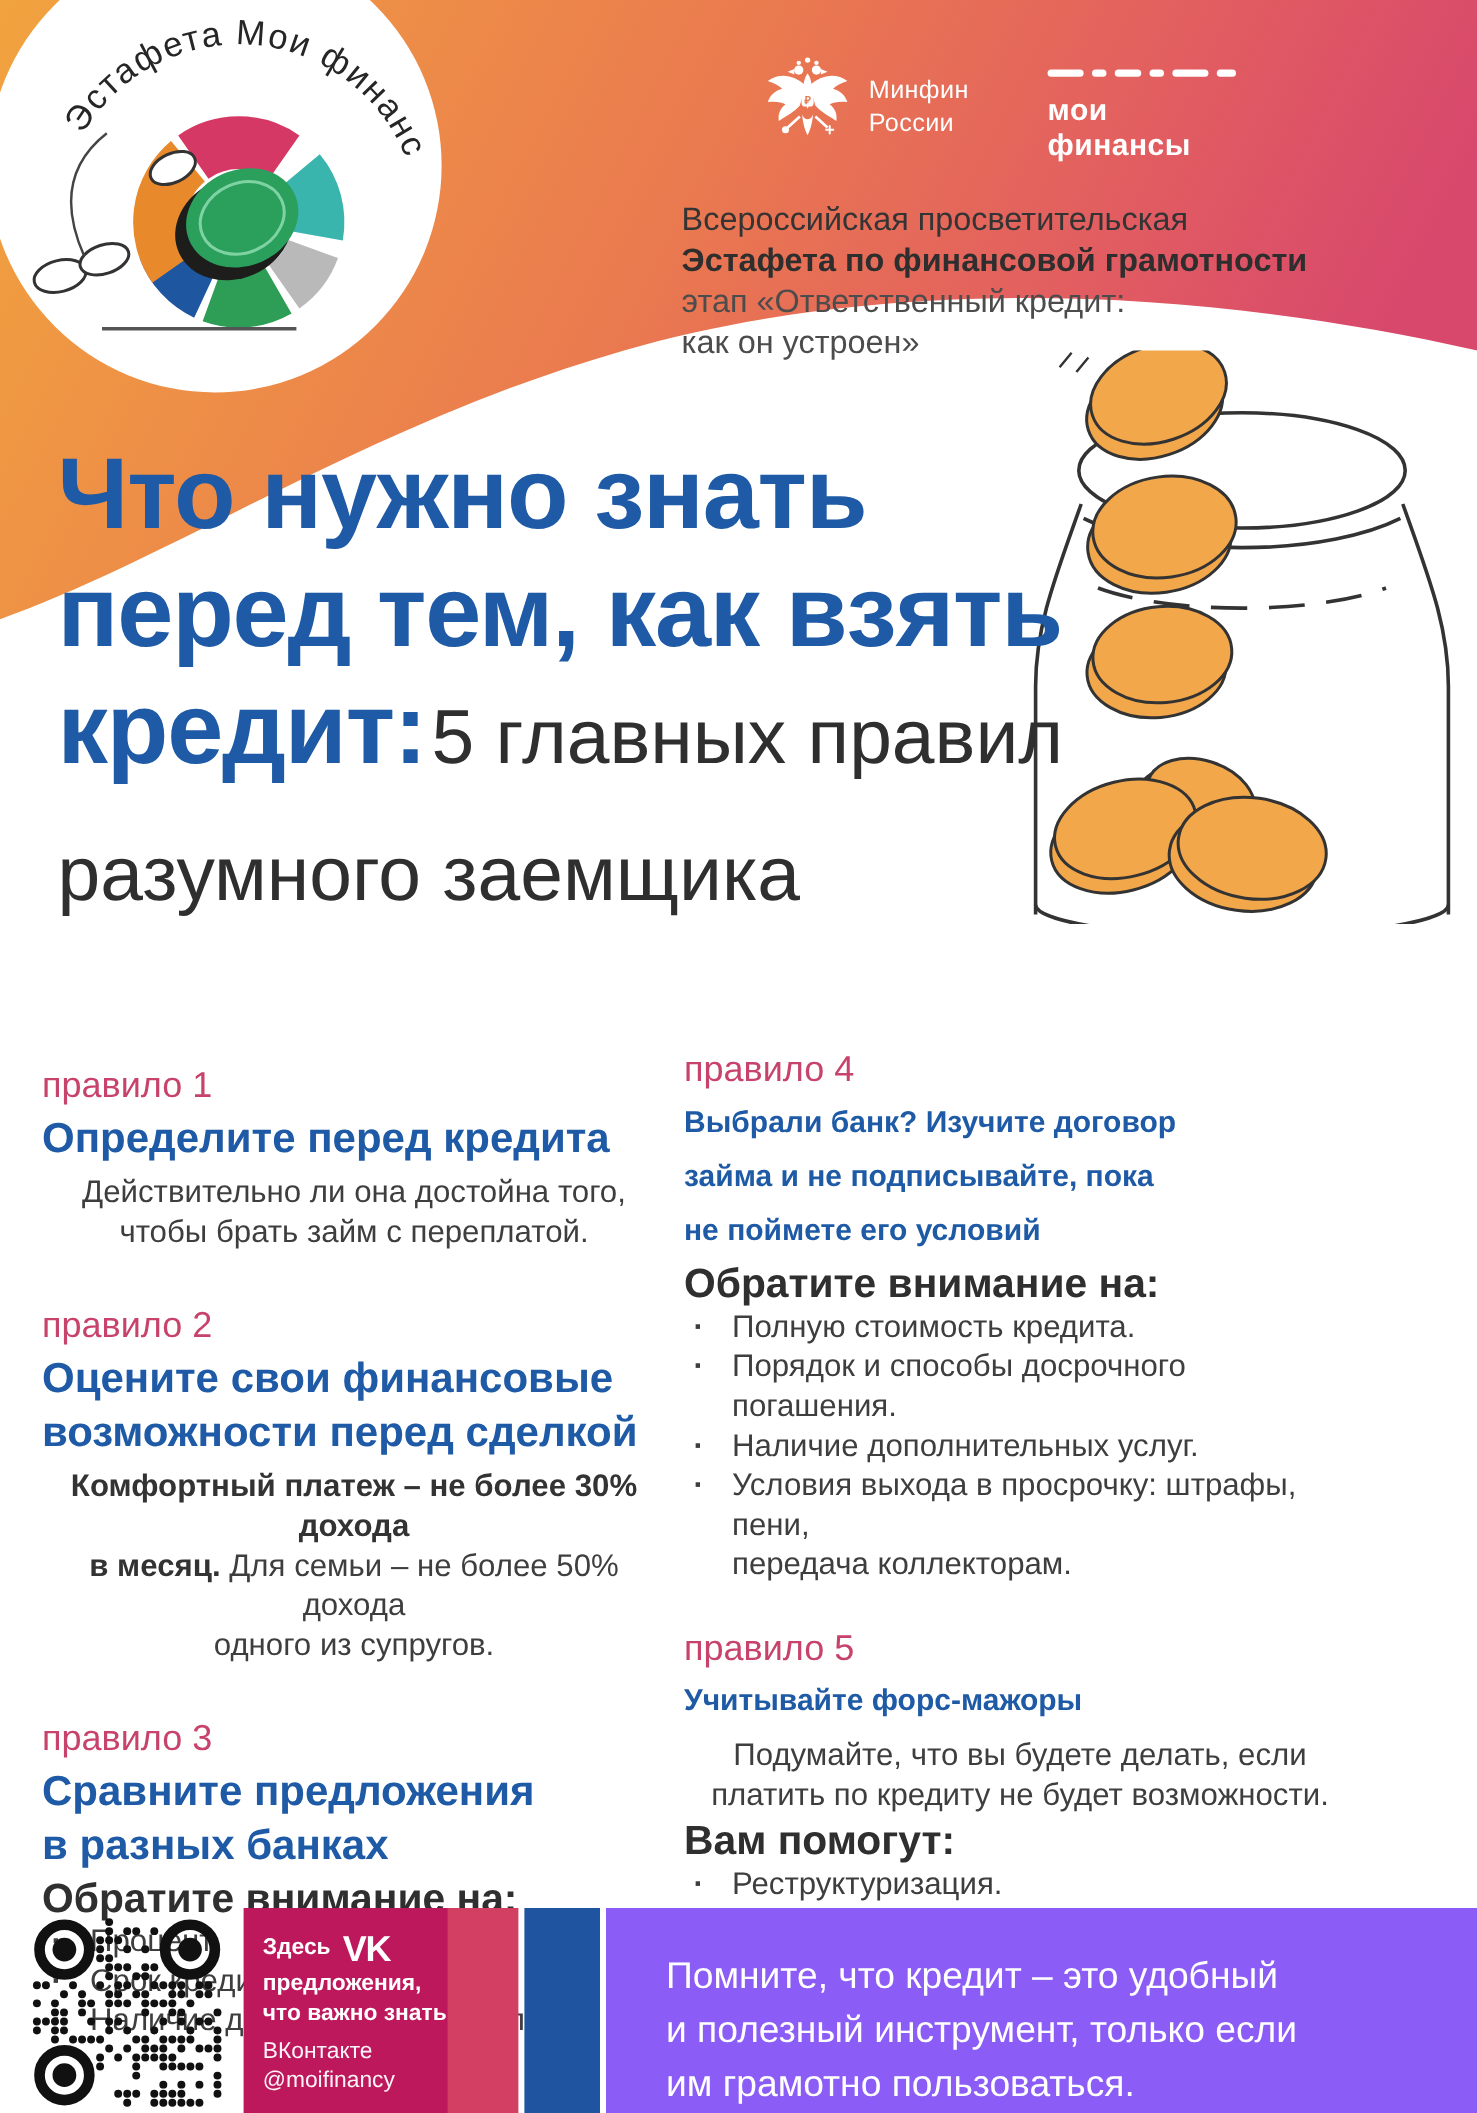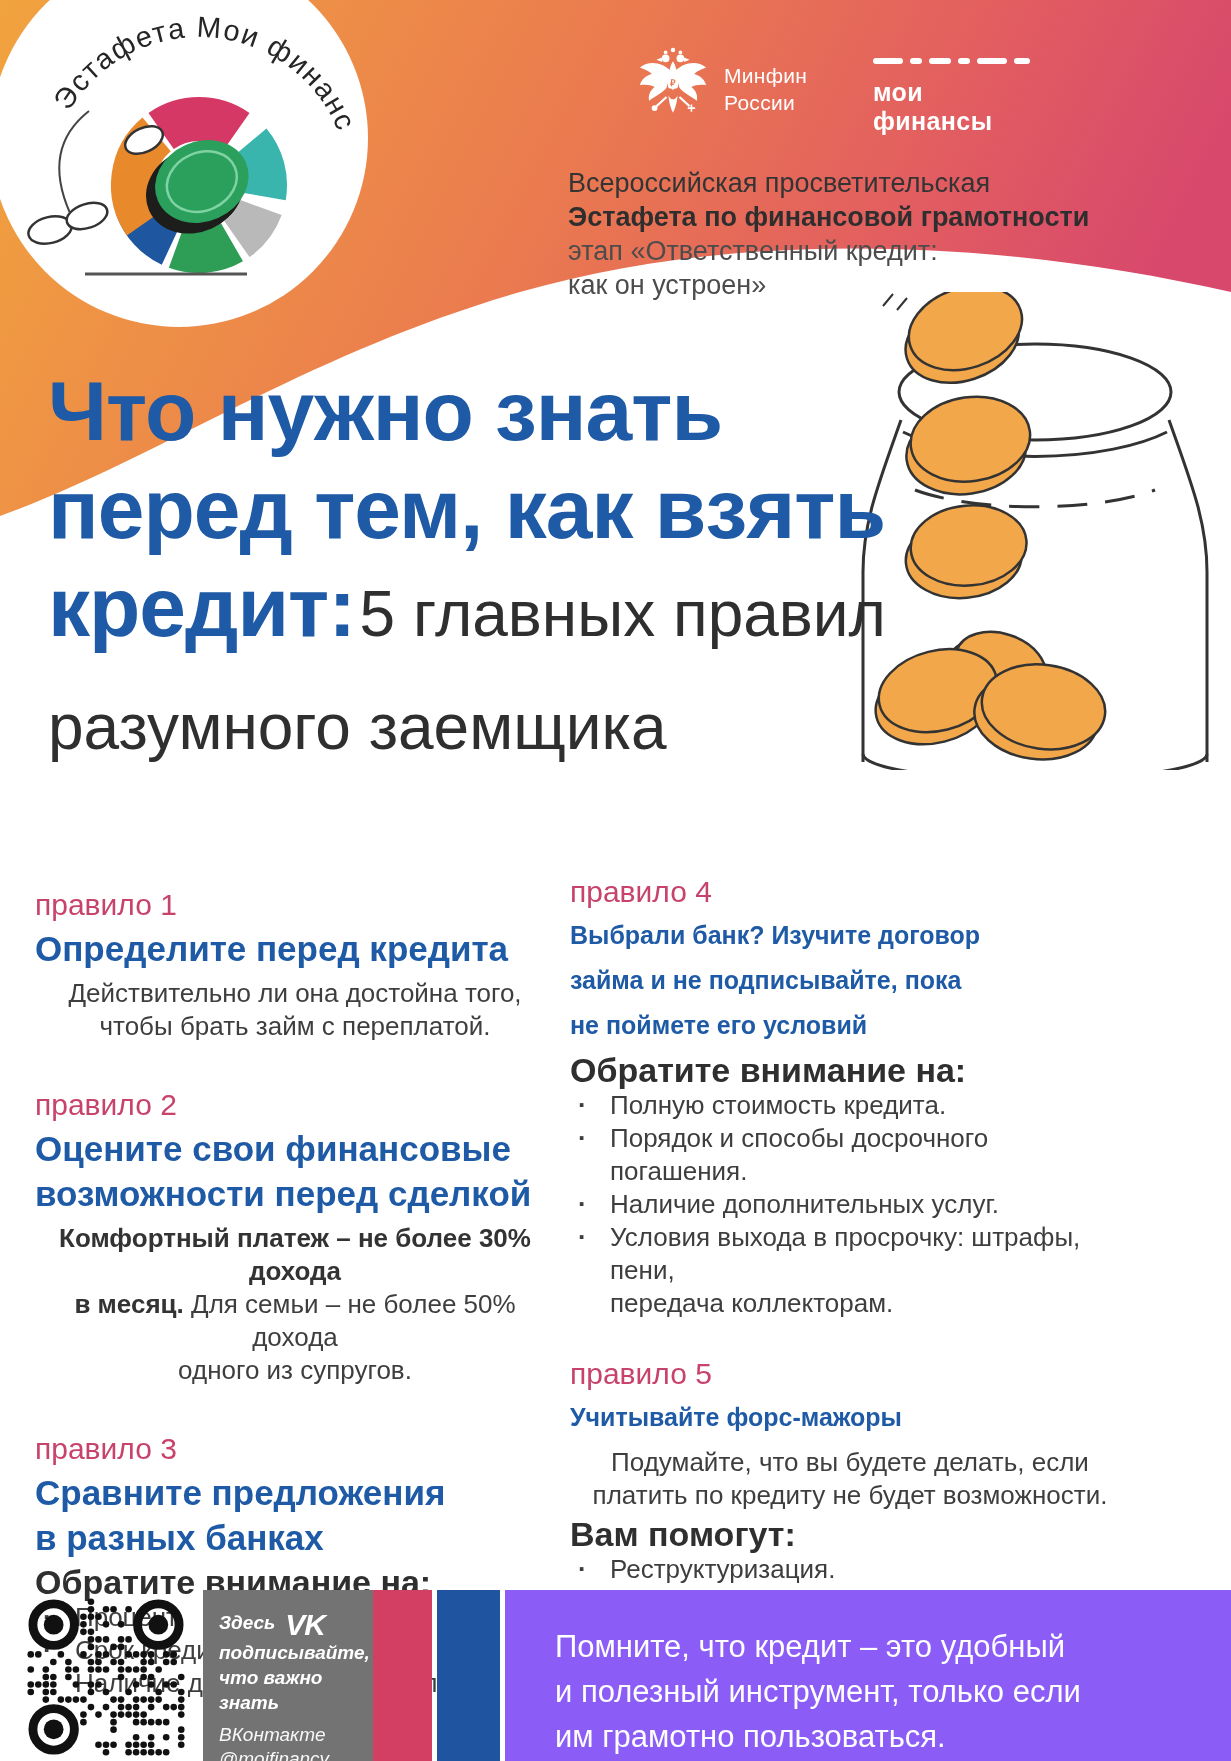--- a/index.html
+++ b/index.html
@@ -50,21 +50,21 @@
   .rule-body{font-size:26px;line-height:33px;color:#3E3E3E;margin-top:6px;text-align:center;}
   .rule-body b{color:#333;}
   .subhead{font-size:34px;line-height:33px;font-weight:700;color:#2f2f2f;margin-top:6px;}
   ul.bullets{list-style:none;margin:2px 0 0 0;padding:0;}
   ul.bullets li{position:relative;padding-left:40px;font-size:26px;line-height:33px;color:#3E3E3E;}
   ul.bullets li::before{content:"·";position:absolute;left:8px;top:0;font-weight:700;color:#3E3E3E;}
 
   
   .footer-block{top:1590px;height:171px;}
   .qr{left:26px;top:1598px;width:160px;height:158px;}
-  .vk-block{left:203px;width:190px;background:#737373;color:#fff;box-sizing:border-box;padding:20px 14px 0 16px;font-style:italic;}
+  .vk-block{left:203px;width:190px;background:#be185d;color:#fff;box-sizing:border-box;padding:20px 14px 0 16px;}
   .vk-row{display:flex;align-items:flex-start;gap:10px;}
   .vk-l1{font-size:19px;line-height:25px;font-weight:700;}
   .vk-mark{font-size:30px;font-weight:800;line-height:30px;letter-spacing:-1px;}
   .vk-l45{font-size:19px;line-height:24px;font-weight:400;opacity:.95;margin-top:8px;}
   .stripe-crimson{left:373px;width:59px;background:#D23F63;}
   .stripe-blue{left:437px;width:63px;background:#1F55A0;}
   .green-banner{left:505px;width:726px;background:#8b5cf6;color:#fff;box-sizing:border-box;padding:34px 0 0 50px;}
   .green-banner .gl{font-size:31px;line-height:45px;font-weight:400;}
 </style>
 </head>
@@ -438,21 +438,21 @@
       <circle cx="133" cy="27" r="10" fill="#111"></circle>
       <circle cx="27" cy="133" r="21" fill="none" stroke="#111" stroke-width="9"></circle>
       <circle cx="27" cy="133" r="10" fill="#111"></circle>
     </svg>
 
   <div class="abs footer-block vk-block">
     <div class="vk-row">
       <span class="vk-l1">Здесь</span>
       <span class="vk-mark">VK</span>
     </div>
-    <div class="vk-l1">подписывайте,</div>
+    <div class="vk-l1">предложения,</div>
     <div class="vk-l1">что важно знать</div>
     <div class="vk-l45" style="margin-top:8px;">ВКонтакте</div>
     <div class="vk-l45" style="margin-top:0;">@moifinancy</div>
   </div>
 
   <div class="abs footer-block stripe-crimson"></div>
   <div class="abs footer-block stripe-blue"></div>
 
   <div class="abs footer-block green-banner">
     <div class="gl">Помните, что кредит – это удобный</div>

